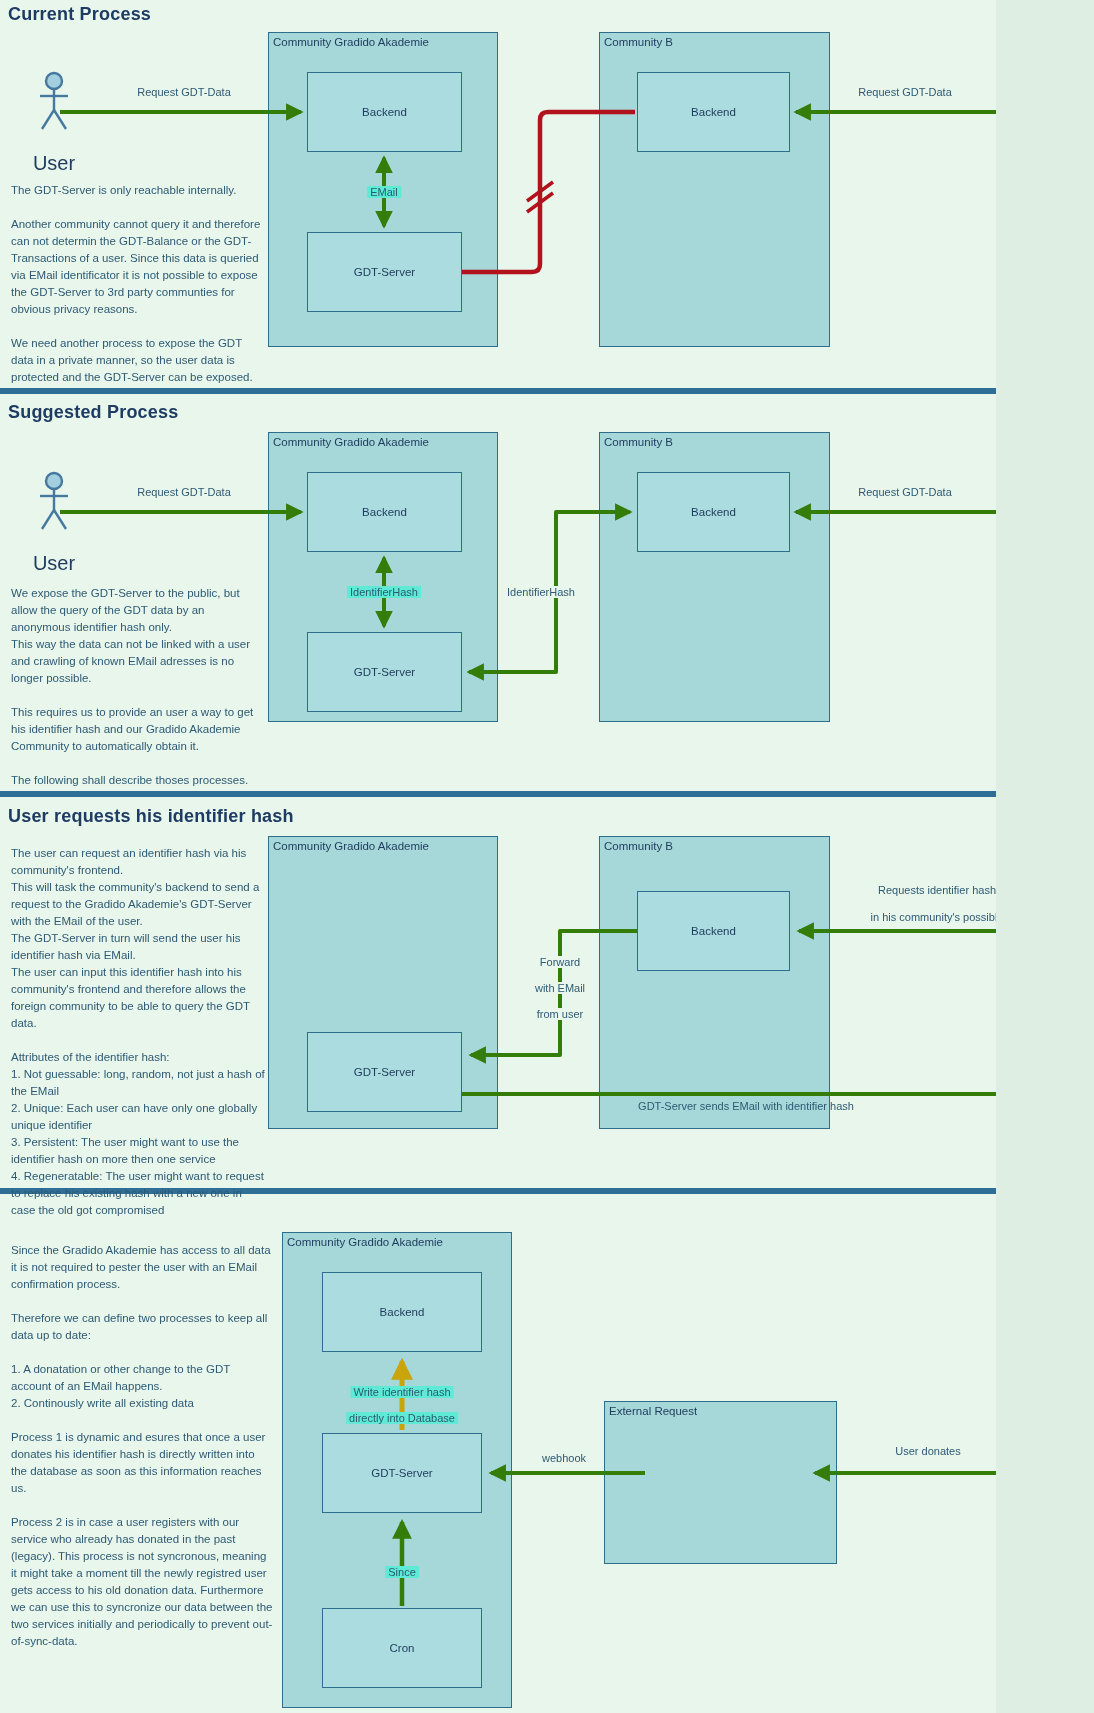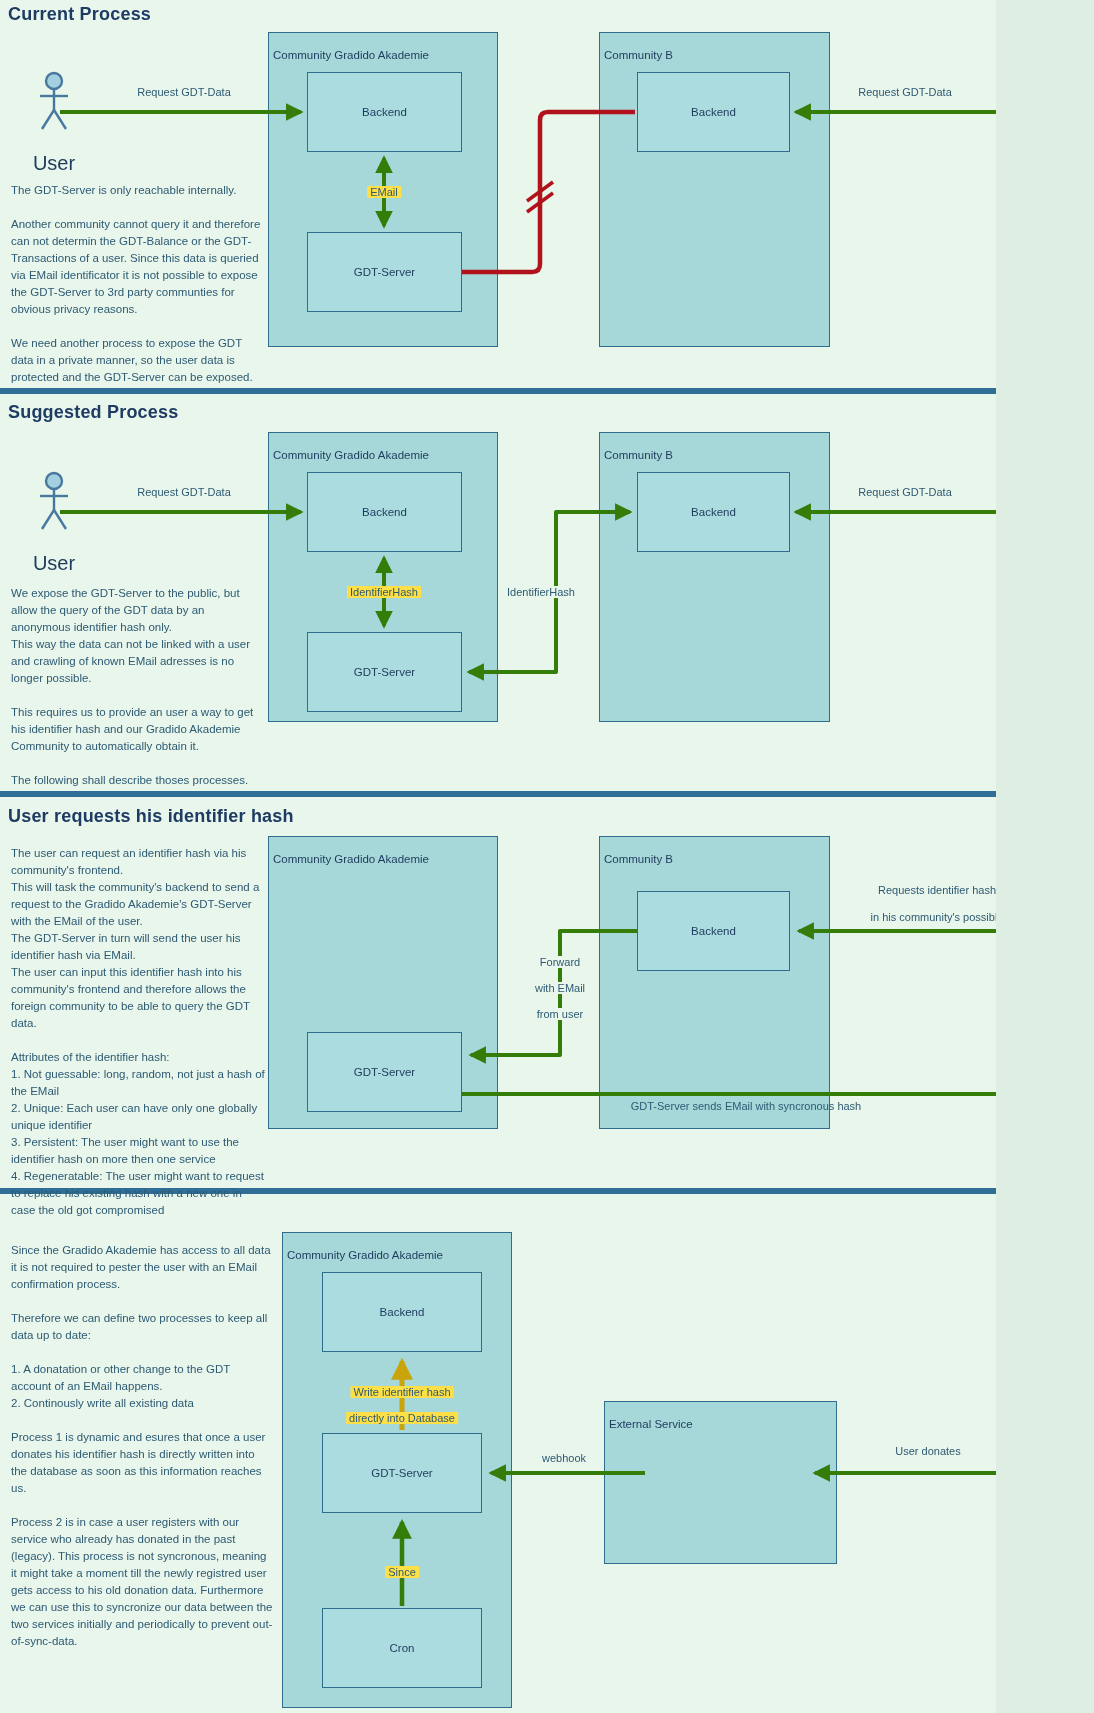--- a/index.html
+++ b/index.html
@@ -15,32 +15,32 @@
   }
   .para{
     position:absolute;font-size:11.5px;line-height:17px;color:#2d5a73;
     white-space:pre-line;z-index:6;
   }
   .container{
     position:absolute;background:#a6d8da;border:1px solid #2f6d8c;
     box-sizing:border-box;z-index:1;
   }
   .clabel{
-    font-size:11.5px;color:#1e3a5c;padding:16px 0 0 4px;white-space:nowrap;
+    font-size:11.5px;color:#1e3a5c;padding:3px 0 0 4px;white-space:nowrap;
   }
   .box{
     position:absolute;background:#abdce0;border:1px solid #2f6d8c;
     box-sizing:border-box;display:flex;align-items:center;justify-content:center;
     font-size:11.5px;color:#1e3a5c;z-index:2;text-align:center;
   }
   .lbl{
     position:absolute;font-size:11px;color:#2d5a73;white-space:nowrap;
     transform:translateX(-50%);z-index:6;padding:0 3px;
   }
-  .onteal{background:#fde047;}
+  .onteal{background:#5eead4;}
   .onmint{background:#e9f6ec;}
   .user-label{
     position:absolute;font-size:20px;color:#1e3a5c;white-space:nowrap;
     transform:translateX(-50%);z-index:6;
   }
 </style>
 </head>
 <body>
 
 <div class="canvas">
@@ -111,21 +111,21 @@
   <div class="container" style="left:599px;top:836px;width:231px;height:293px;">
     <div class="clabel">Community B</div>
   </div>
   <div class="box" style="left:637px;top:891px;width:153px;height:80px;">Backend</div>
 
   <div class="lbl onmint" style="left:937px;top:884px;">Requests identifier hash</div>
   <div class="lbl onmint" style="left:937px;top:911px;">in his community's possible</div>
   <div class="lbl onmint" style="left:560px;top:956px;">Forward</div>
   <div class="lbl onmint" style="left:560px;top:982px;">with EMail</div>
   <div class="lbl onmint" style="left:560px;top:1008px;">from user</div>
-  <div class="lbl" style="left:746px;top:1100px;background:transparent;">GDT-Server sends EMail with syncronous hash</div>
+  <div class="lbl" style="left:746px;top:1100px;background:transparent;">GDT-Server sends EMail with identifier hash</div>
 
   <div class="user-label" style="left:1067px;top:973px;">User</div>
   <div class="user-label" style="left:1067px;top:1136px;">User</div>
 
   <div class="para" style="left:11px;top:845px;width:254px;">The user can request an identifier hash via his community's frontend.
 This will task the community's backend to send a request to the Gradido Akademie's GDT-Server with the EMail of the user.
 The GDT-Server in turn will send the user his identifier hash via EMail.
 The user can input this identifier hash into his community's frontend and therefore allows the foreign community to be able to query the GDT data.
 
 Attributes of the identifier hash:
@@ -137,21 +137,21 @@
   <div class="divider" style="top:1188px;"></div>
 
   <div class="container" style="left:282px;top:1232px;width:230px;height:476px;">
     <div class="clabel">Community Gradido Akademie</div>
   </div>
   <div class="box" style="left:322px;top:1272px;width:160px;height:80px;">Backend</div>
   <div class="box" style="left:322px;top:1433px;width:160px;height:80px;">GDT-Server</div>
   <div class="box" style="left:322px;top:1608px;width:160px;height:80px;">Cron</div>
 
   <div class="container" style="left:604px;top:1401px;width:233px;height:163px;">
-    <div class="clabel">External Service</div>
+    <div class="clabel">External Request</div>
   </div>
 
   <div class="lbl onteal" style="left:402px;top:1386px;">Write identifier hash</div>
   <div class="lbl onteal" style="left:402px;top:1412px;">directly into Database</div>
   <div class="lbl onteal" style="left:402px;top:1566px;">Since</div>
   <div class="lbl onmint" style="left:564px;top:1452px;">webhook</div>
   <div class="lbl onmint" style="left:928px;top:1445px;">User donates</div>
 
   <div class="user-label" style="left:1064px;top:1515px;">User</div>
 

